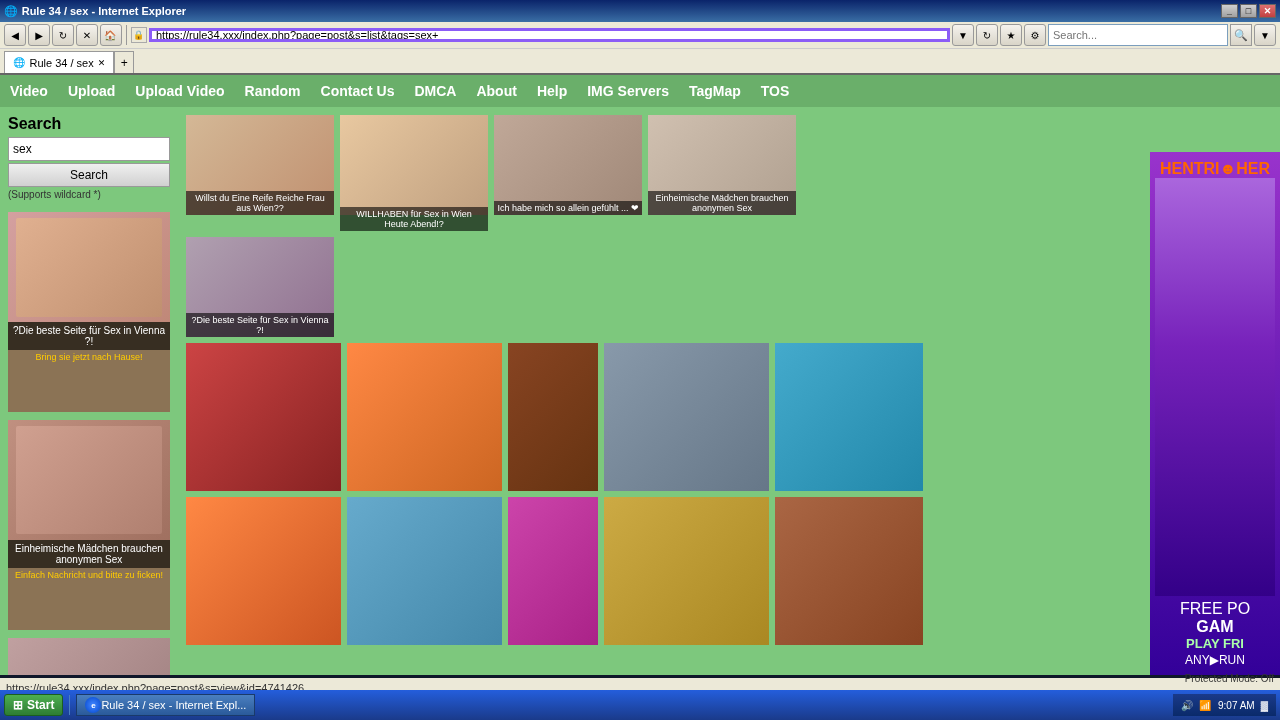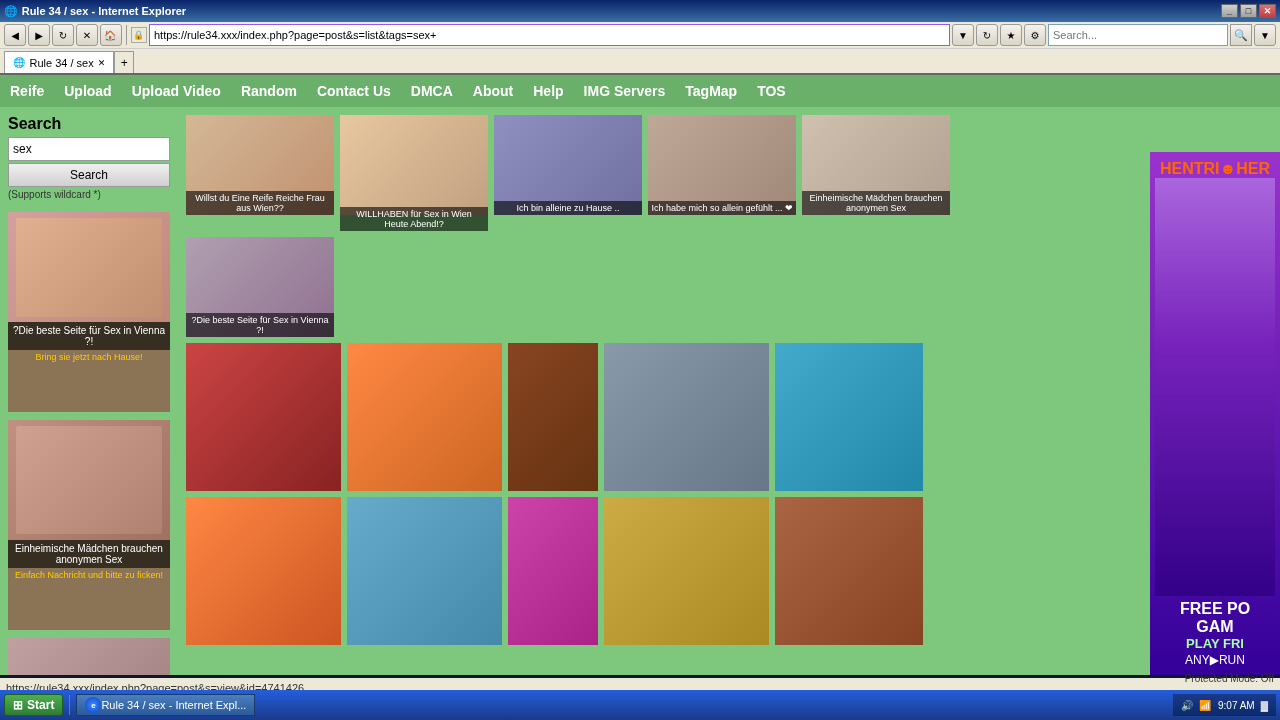--- a/index.html
+++ b/index.html
@@ -38,22 +38,22 @@
       width: 22px; height: 22px;
       background: linear-gradient(to bottom, #f5f3ee, #d9d5c8);
       border: 1px solid #999;
       border-radius: 3px;
       display: flex; align-items: center; justify-content: center;
       cursor: pointer;
       font-size: 10px;
     }
     .address-bar {
       flex: 1;
-      height: 22px;
-      border: 1px solid #8b5cf6;
+      height: 14px;
+      border: 3px solid #8b5cf6;
       padding: 0 4px;
       font-size: 11px;
       background: white;
     }
     .search-bar {
       width: 180px;
       height: 22px;
       border: 1px solid #7b9ebd;
       padding: 0 4px;
       font-size: 11px;
@@ -362,21 +362,21 @@
 <div class="tab-bar">
   <div class="tab active">
     <span style="font-size:10px;">🌐</span>
     <span>Rule 34 / sex</span>
     <span class="tab-close">✕</span>
   </div>
   <div class="tab-new">+</div>
 </div>
 
 <div class="site-nav">
-  <a>Reife</a>
+  <a>Video</a>
   <a>Upload</a>
   <a>Upload Video</a>
   <a>Random</a>
   <a>Contact Us</a>
   <a>DMCA</a>
   <a>About</a>
   <a>Help</a>
   <a>IMG Servers</a>
   <a>TagMap</a>
   <a>TOS</a>
@@ -418,24 +418,20 @@
     <div class="top-row">
       <div class="thumb" style="width:148px;height:100px;">
         <div class="photo-thumb ph-blonde" style="width:148px;height:100px;"></div>
         <div class="thumb-caption">Willst du Eine Reife Reiche Frau aus Wien??</div>
       </div>
       <div class="thumb" style="width:148px;height:116px;">
         <div class="photo-thumb ph-beach" style="width:148px;height:100px;"></div>
         <div class="thumb-caption">WILLHABEN für Sex in Wien Heute Abend!?</div>
       </div>
       <div class="thumb" style="width:148px;height:100px;">
-        <div class="photo-thumb ph-selfie" style="width:148px;height:100px;"></div>
-        <div class="thumb-caption">Ich bin alleine zu Hause ..</div>
-      </div>
-      <div class="thumb" style="width:148px;height:100px;">
         <div class="photo-thumb ph-girl" style="width:148px;height:100px;"></div>
         <div class="thumb-caption">Ich habe mich so allein gefühlt ... ❤</div>
       </div>
       <div class="thumb" style="width:148px;height:100px;">
         <div class="photo-thumb ph-face" style="width:148px;height:100px;"></div>
         <div class="thumb-caption">Einheimische Mädchen brauchen anonymen Sex</div>
       </div>
     </div>
 
     <div style="display:flex;gap:6px;margin-bottom:6px;">
@@ -461,21 +457,21 @@
       <div class="thumb manga-thumb manga2-5" style="width:148px;height:148px;"></div>
     </div>
   </div>
 
   <div class="right-ad">
     <div class="right-ad-title">HENTRI☻HER</div>
     <div style="width:120px;height:420px;background:linear-gradient(to bottom,#8844cc,#4400aa,#220055);position:relative;overflow:hidden;">
       <div style="width:100%;height:100%;background:linear-gradient(to bottom,#aa66dd 0%,#7722bb 40%,#330088 100%);"></div>
     </div>
     <div style="margin-top:4px;text-align:center;">
-      <div style="color:white;font-size:16px;font-weight:bold;">FREE PO</div>
+      <div style="color:white;font-size:16px;font-weight:normal;">FREE PO</div>
       <div style="color:white;font-size:16px;font-weight:bold;">GAM</div>
     </div>
     <div style="color:#aaffaa;font-size:13px;font-weight:bold;text-align:center;">PLAY FRI</div>
     <div style="color:white;font-size:12px;text-align:center;margin-top:2px;">ANY▶RUN</div>
   </div>
 
 </div>
 
 <div class="status-bar">
   <span>https://rule34.xxx/index.php?page=post&amp;s=view&amp;id=4741426</span>

